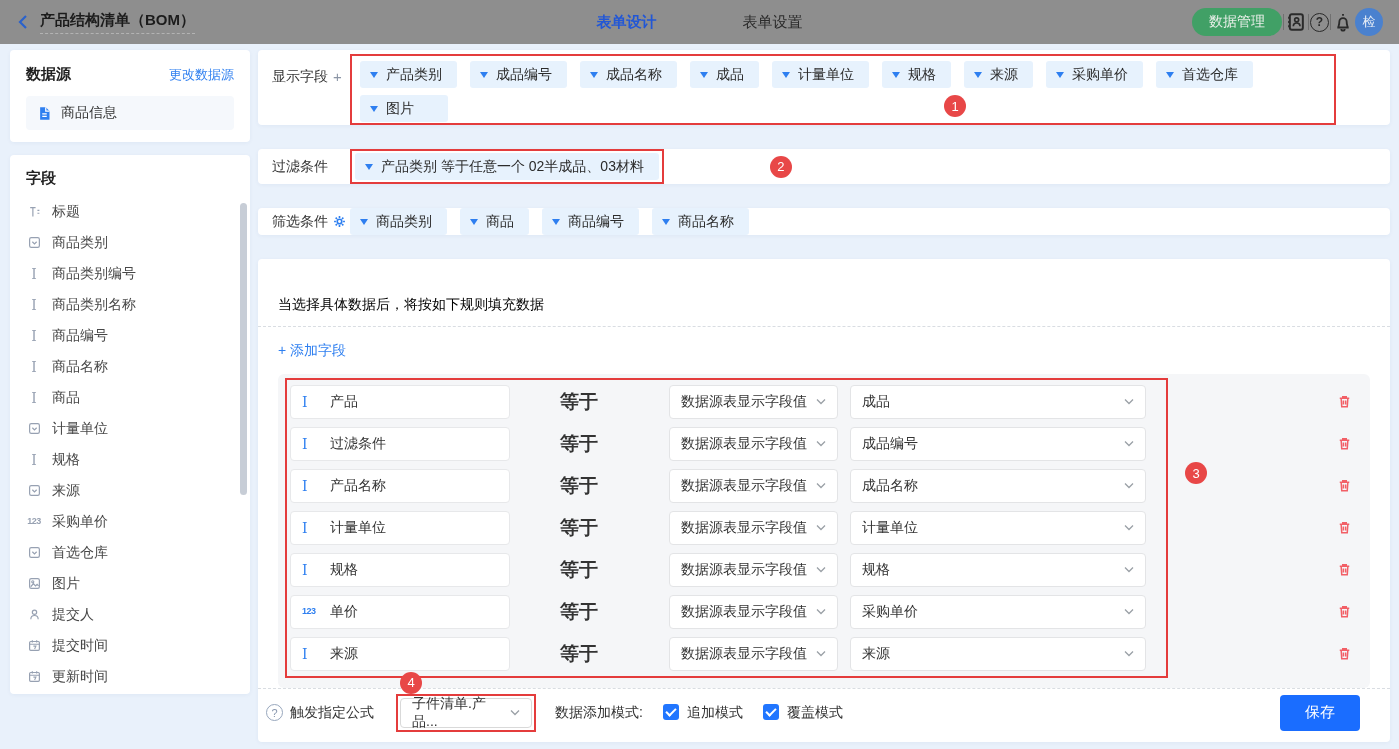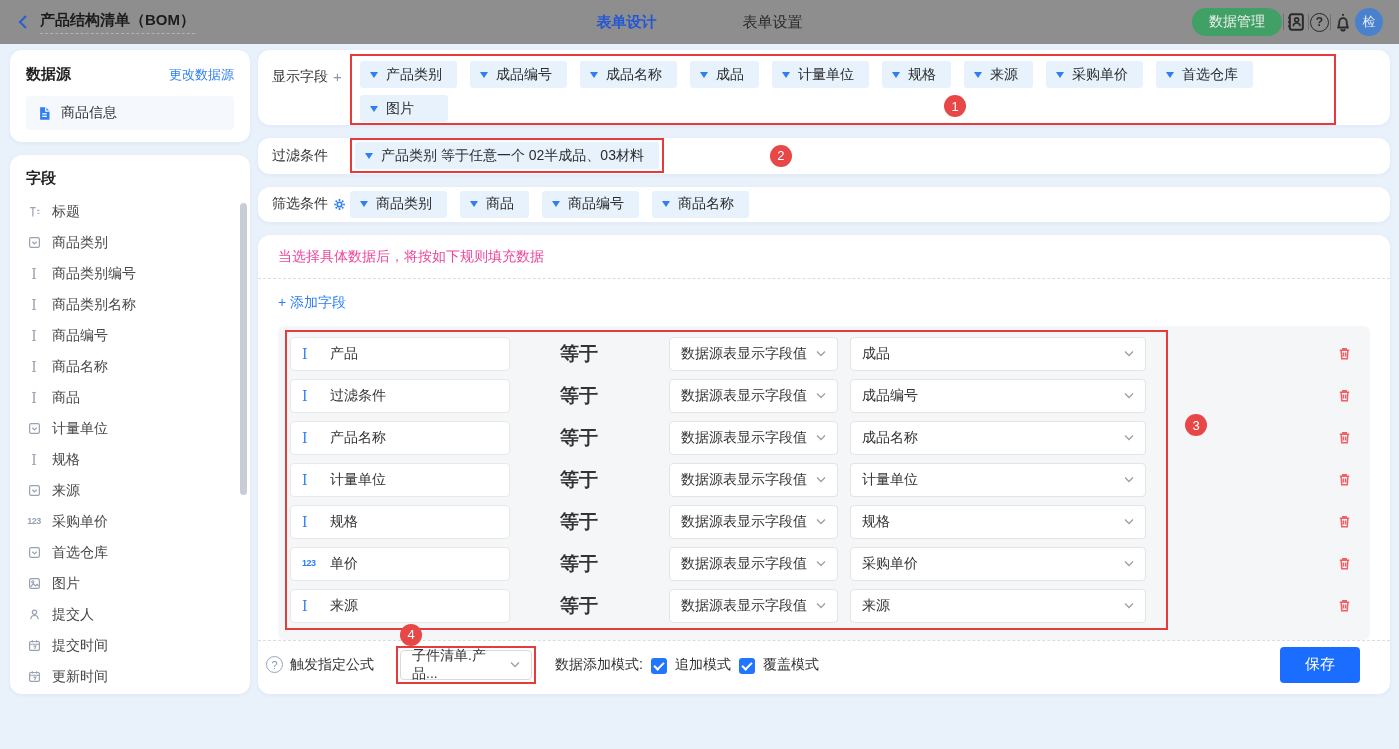--- a/index.html
+++ b/index.html
@@ -29,21 +29,21 @@
 
   
   .modal { position:absolute; top:44px; left:0; right:0; bottom:0; background:#e9f1fb; }
   .modal-header { height:46px; background:#fff; display:flex; align-items:center;
     justify-content:center; position:relative; }
   .modal-title { font-size:17px; font-weight:700; color:#1a1a1a; }
   .close-x { position:absolute; right:24px; top:10px; font-size:24px; color:#555;
     cursor:pointer; line-height:1; font-weight:400; }
   .modal-body { display:flex; gap:8px; padding:6px 9px 9px 10px; height:calc(100% - 46px); }
 
-  .card { background:#fff; border-radius:12px; box-shadow:0 1px 4px rgba(25,60,110,.05); }
+  .card { background:#fff; border-radius:4px; box-shadow:0 1px 4px rgba(25,60,110,.05); }
 
   
   .sidebar { width:240px; flex:none; display:flex; flex-direction:column; gap:13px; }
   .ds-card { height:92px; padding:15px 16px; }
   .ds-head { display:flex; align-items:center; justify-content:space-between; }
   .ds-title, .fields-title { font-size:15px; font-weight:700; color:#222; }
   .link-blue { font-size:13px; color:#2e7ff0; cursor:pointer; }
   .ds-item { margin-top:12px; height:34px; background:#f5f8fc; border-radius:4px;
     display:flex; align-items:center; gap:9px; padding:0 11px; font-size:14px; color:#333; cursor:pointer; }
   .fields-card { flex:1; padding:14px 10px 8px 16px; position:relative; overflow:hidden; }
@@ -52,21 +52,21 @@
     color:#474747; cursor:pointer; }
   .fi { color:#97a1b2; display:flex; align-items:center; justify-content:center; width:16px; flex:none; }
   .scrollbar { position:absolute; right:3px; top:48px; width:7px; height:292px;
     background:#c7cdd6; border-radius:4px; }
 
   
   .ic-glyph-text::before { content:"I"; font-family:"DejaVu Serif",serif; font-size:14px; line-height:1; }
   .ic-glyph-num::before { content:"123"; font-size:9px; font-weight:700; letter-spacing:-.5px; line-height:1; }
 
   
-  .main { flex:1; display:flex; flex-direction:column; gap:13px; min-width:0; }
+  .main { flex:1; display:flex; flex-direction:column; gap:24px; min-width:0; }
   .sec { display:flex; padding:0 14px; }
   .sec-label { width:78px; flex:none; font-size:14px; color:#333; display:flex; align-items:center; gap:5px; }
   .display-sec { height:75px; padding-top:4px; }
   .display-sec .sec-label { align-items:flex-start; padding-top:14px; }
   .plus-btn { color:#8b95a5; font-size:15px; cursor:pointer; }
   .anno-box { border:2px solid #e43c3c; }
   .tags-box { flex:1; margin-right:40px; position:relative; padding:5px 8px;
     display:flex; flex-wrap:wrap; gap:7px 13px; align-content:flex-start; }
   .tag { display:inline-flex; align-items:center; gap:8px; background:#e7f2fd; border-radius:3px;
     height:27px; padding:0 15px 0 10px; font-size:14px; color:#2b2b2b; cursor:pointer; white-space:nowrap; }
@@ -77,21 +77,21 @@
   .badge-1 { position:absolute; left:592px; top:39px; }
 
   .filter-sec, .screen-sec { height:40px; align-items:center; }
   .filter-box { padding:2px 3px; display:flex; }
   .badge-2 { margin-left:106px; }
   .gear { color:#2e7ff0; display:flex; align-items:center; cursor:pointer; }
   .screen-tags { display:flex; gap:13px; }
 
   
   .rules-card { flex:1; display:flex; flex-direction:column; padding:0; }
-  .hint { padding:13px 20px 12px; font-size:14px; color:#ec4899; border-bottom:1px dashed #d9dde2; }
+  .hint { padding:13px 20px 12px; font-size:14px; color:#000000; border-bottom:1px dashed #d9dde2;margin-top:24px; }
   .add-link { padding:15px 20px 12px; font-size:14px; color:#2e7ff0; cursor:pointer; }
   .rows-wrap { margin:2px 20px 0; background:#f5f6f8; border-radius:6px;
     padding:10px 0 10px 12px; position:relative; }
   .rule-row { display:flex; align-items:center; height:35px; margin-bottom:7px; }
   .rule-row:last-child { margin-bottom:0; }
   .field-box { width:220px; height:34px; background:#fff; border:1px solid #e7e8ea; border-radius:4px;
     display:flex; align-items:center; gap:10px; padding:0 11px; font-size:14px; color:#333; }
   .ri { color:#2e7ff0; display:flex; align-items:center; width:18px; flex:none; }
   .op { margin-left:50px; width:58px; font-size:19px; font-weight:700; color:#333; }
   .sel { height:34px; background:#fff; border:1px solid #e3e4e6; border-radius:4px;
@@ -108,21 +108,21 @@
   
   .rules-footer { margin-top:auto; border-top:1px dashed #d9dde2; min-height:54px;
     display:flex; align-items:center; padding:2px 20px 8px 8px; position:relative; }
   .q-circle { width:17px; height:17px; border:1.2px solid #98a7bd; border-radius:50%; color:#8796ad;
     font-size:11px; display:flex; align-items:center; justify-content:center; flex:none; cursor:pointer; }
   .formula-label { margin-left:7px; font-size:14px; color:#333; }
   .formula-annobox { margin-left:22px; border:2.5px solid #e43c3c; padding:2px; position:relative; }
   .badge-4 { position:absolute; left:2px; top:-24px; }
   .formula-sel { width:132px; height:30px; border:1px solid #d9d9d9; }
   .mode-label { margin-left:19px; font-size:14px; color:#333; }
-  .check-group { display:flex; align-items:flex-end; gap:8px; margin-left:8px; cursor:pointer; }
+  .check-group { display:flex; align-items:flex-start; gap:8px; margin-left:20px; cursor:pointer; }
   .checkbox { width:16px; height:16px; background:#2176ff; border-radius:3px; position:relative; }
   .checkbox::after { content:""; position:absolute; left:5px; top:2px; width:4px; height:8px;
     border:solid #fff; border-width:0 2px 2px 0; transform:rotate(45deg); }
   .check-label { font-size:14px; color:#333; }
   .btn-save { margin-left:auto; margin-right:10px; width:80px; height:36px; background:#1a6dff;
     color:#fff; border:none; border-radius:4px; font-size:15px; cursor:pointer; }
 </style>
 </head>
 <body>
 

